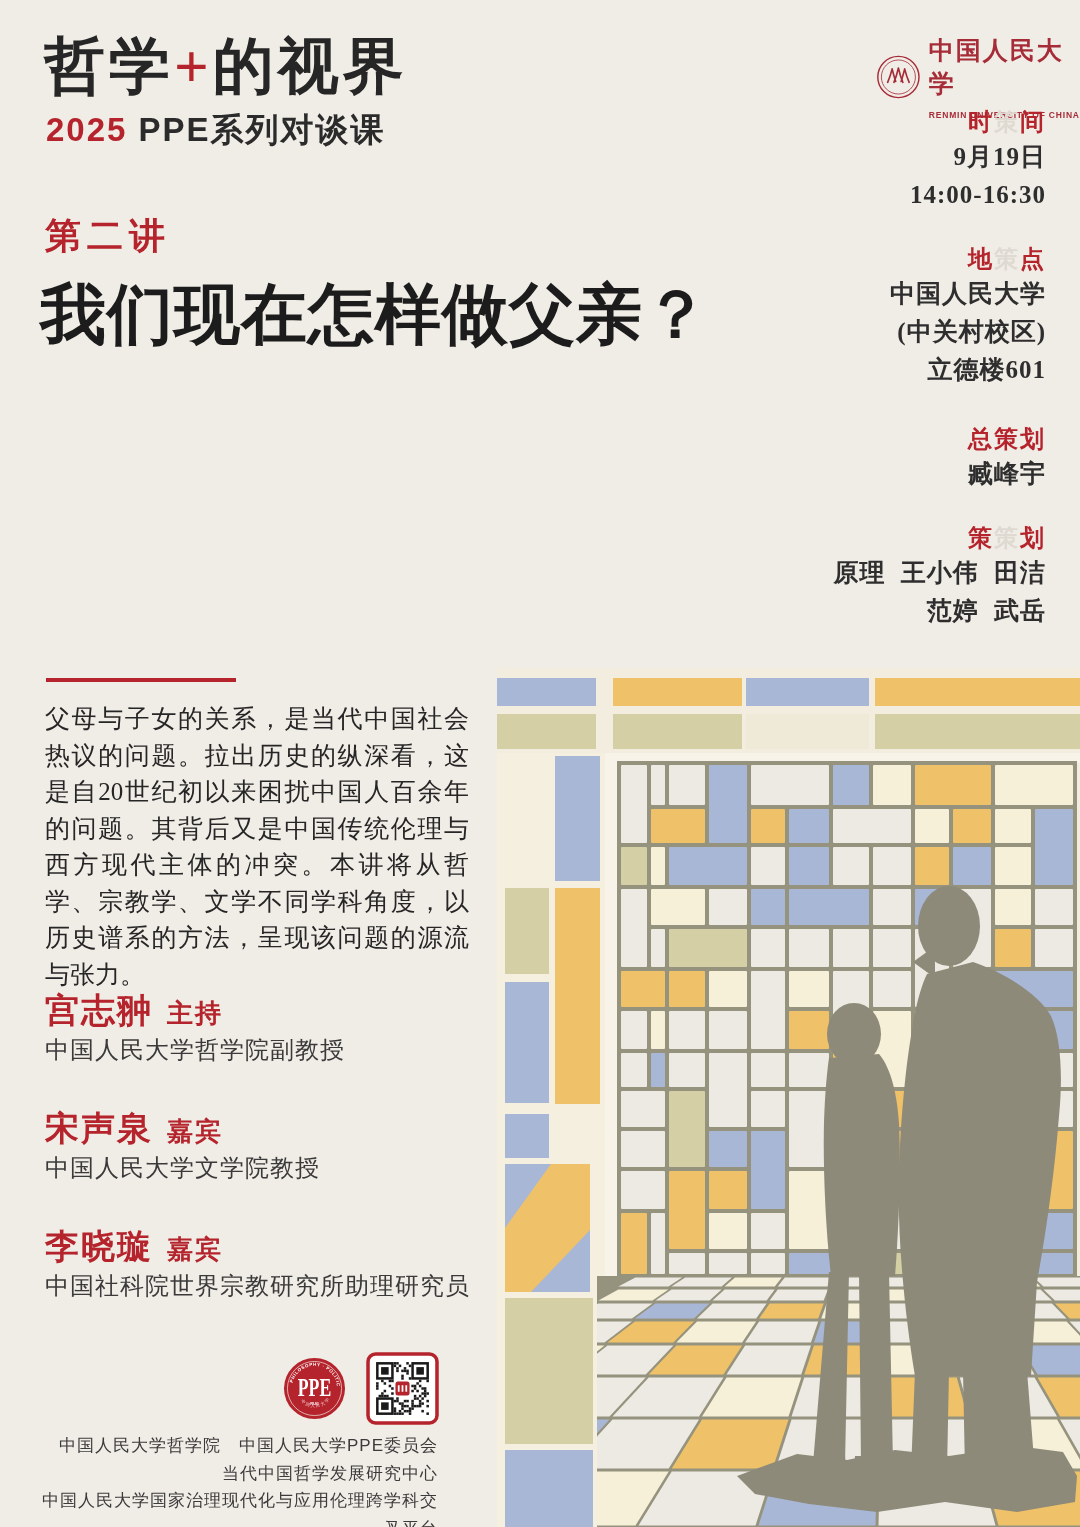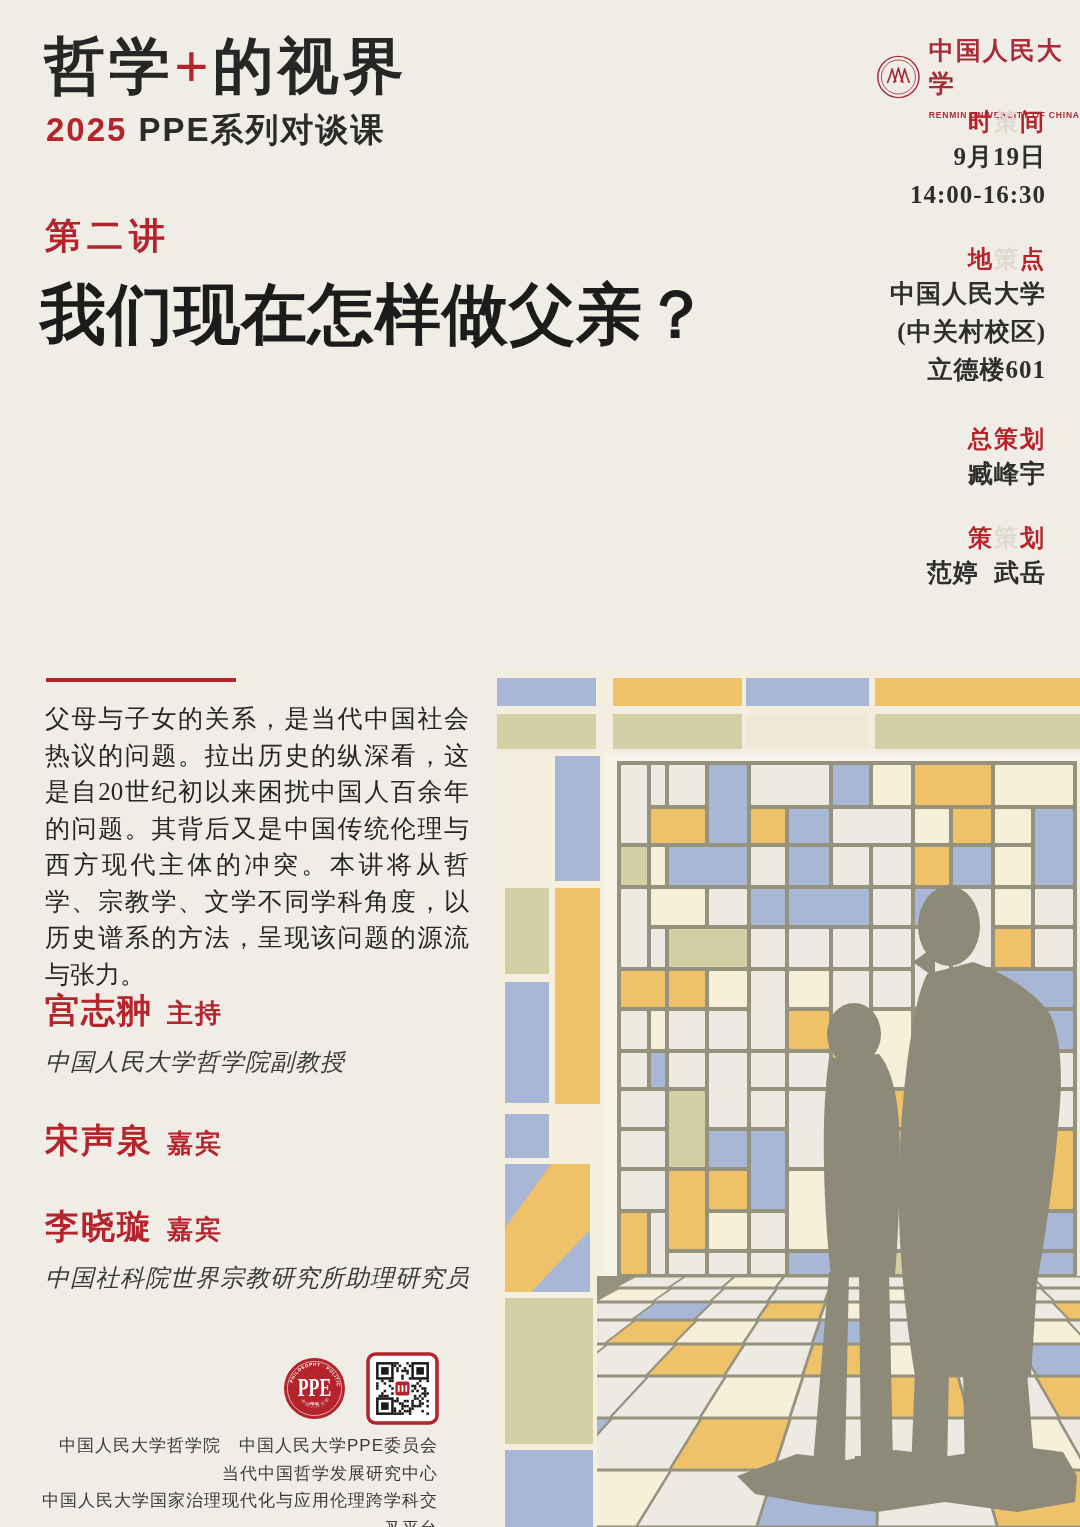--- a/index.html
+++ b/index.html
@@ -22,22 +22,22 @@
   
   .divider{position:absolute;left:46px;top:678px;width:190px;height:4px;background:#b5242c;}
   .intro{position:absolute;left:45px;top:701px;width:424px;font-size:25px;line-height:36.5px;
      color:#262626;text-align:justify;font-family:"Liberation Serif","DejaVu Serif",serif;}
   
   .speakers{position:absolute;left:45px;top:988px;}
   .speaker{margin-bottom:40px;}
   .speaker-name{font-size:34px;font-weight:900;color:#b5242c;
      font-family:"Liberation Serif","DejaVu Serif",serif;letter-spacing:2px;}
   .speaker-role{font-size:26px;font-weight:700;color:#b5242c;margin-left:14px;letter-spacing:2px;}
-  .speaker-title{margin-top:12px;font-size:24px;color:#3a3a3a;letter-spacing:1px;
-     font-family:"Liberation Serif","DejaVu Serif",serif;font-style:italic;}
+  .speaker-title{font-size:24px;color:#3a3a3a;letter-spacing:1px;
+     font-family:"Liberation Serif","DejaVu Serif",serif;}
   
   .ruc-logo{position:absolute;left:876px;top:34px;display:flex;align-items:center;gap:8px;}
   .ruc-text-cn{font-size:25px;font-weight:900;color:#a62c38;letter-spacing:2px;
      font-family:"Liberation Serif","DejaVu Serif",serif;}
   .ruc-text-en{font-size:8.5px;font-weight:700;color:#a62c38;letter-spacing:0.8px;margin-top:10px;}
   .info-block{position:absolute;right:34px;text-align:right;}
   .info-label{font-size:24px;font-weight:900;color:#b5242c;letter-spacing:2px;}
   .info-label .ghost{color:#dedad1;}
   .info-value{font-size:25px;font-weight:700;color:#2e2e2e;line-height:38px;
      font-family:"Liberation Serif","DejaVu Serif",serif;letter-spacing:1px;}
@@ -90,33 +90,35 @@
     <div class="info-value">立德楼601</div>
   </div>
 
   <div class="info-block" style="top:423px;">
     <div class="info-label">总策划</div>
     <div class="info-value">臧峰宇</div>
   </div>
 
   <div class="info-block" style="top:522px;">
     <div class="info-label"><span>策</span><span class="ghost">策</span><span>划</span></div>
+    <div class="info-value names">原理 王小伟 田洁</div>
     <div class="info-value names">范婷 武岳</div>
   </div>
 
   <div class="divider"></div>
   <div class="intro">父母与子女的关系，是当代中国社会热议的问题。拉出历史的纵深看，这是自20世纪初以来困扰中国人百余年的问题。其背后又是中国传统伦理与西方现代主体的冲突。本讲将从哲学、宗教学、文学不同学科角度，以历史谱系的方法，呈现该问题的源流与张力。</div>
 
   <div class="speakers">
     <div class="speaker">
       <div><span class="speaker-name">宫志翀</span><span class="speaker-role">主持</span></div>
       <div class="speaker-title">中国人民大学哲学院副教授</div>
     </div>
     <div class="speaker">
       <div><span class="speaker-name">宋声泉</span><span class="speaker-role">嘉宾</span></div>
+      <div class="speaker-title">中国人民大学文学院教授</div>
     </div>
     <div class="speaker">
       <div><span class="speaker-name">李晓璇</span><span class="speaker-role">嘉宾</span></div>
       <div class="speaker-title">中国社科院世界宗教研究所助理研究员</div>
     </div>
   </div>
 
   <div class="logos">
     <svg width="63" height="63" viewBox="-32 -32 64 64">
       <defs>

